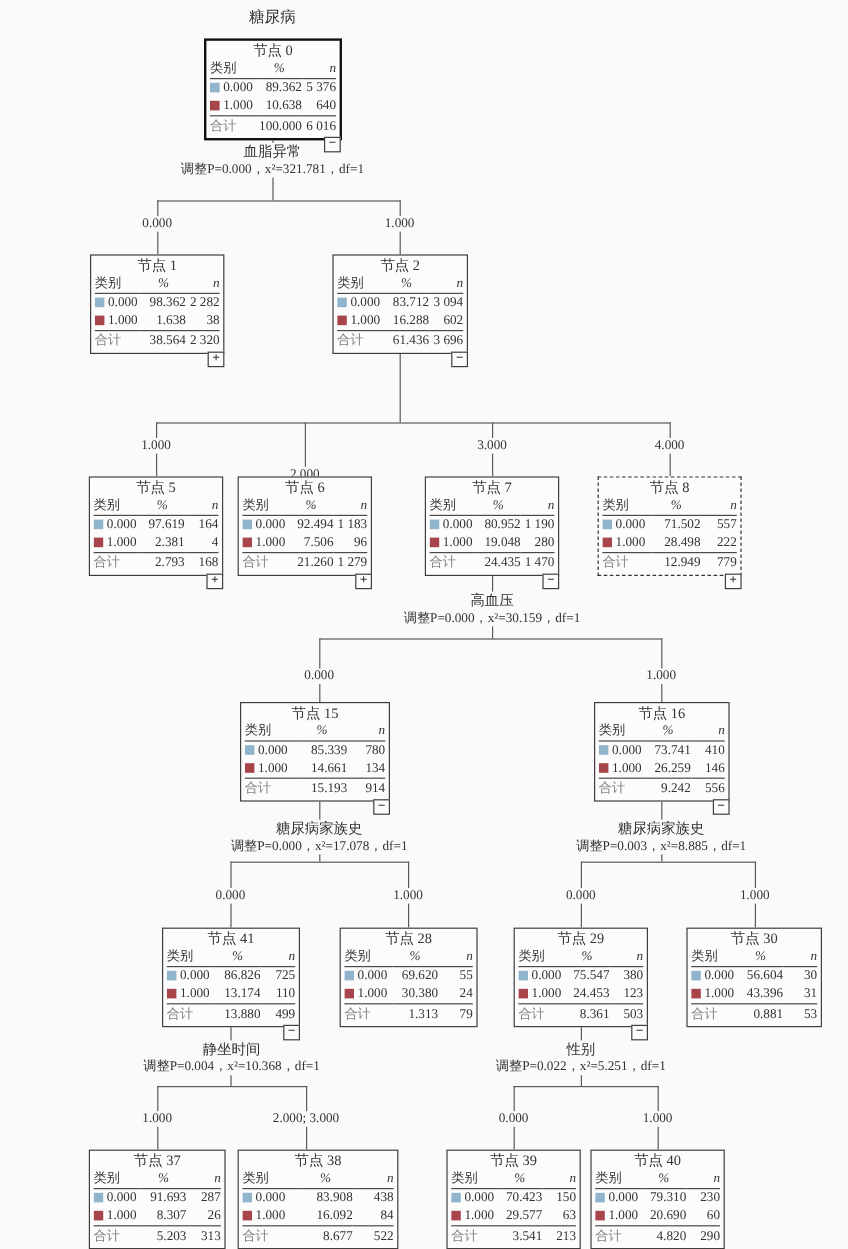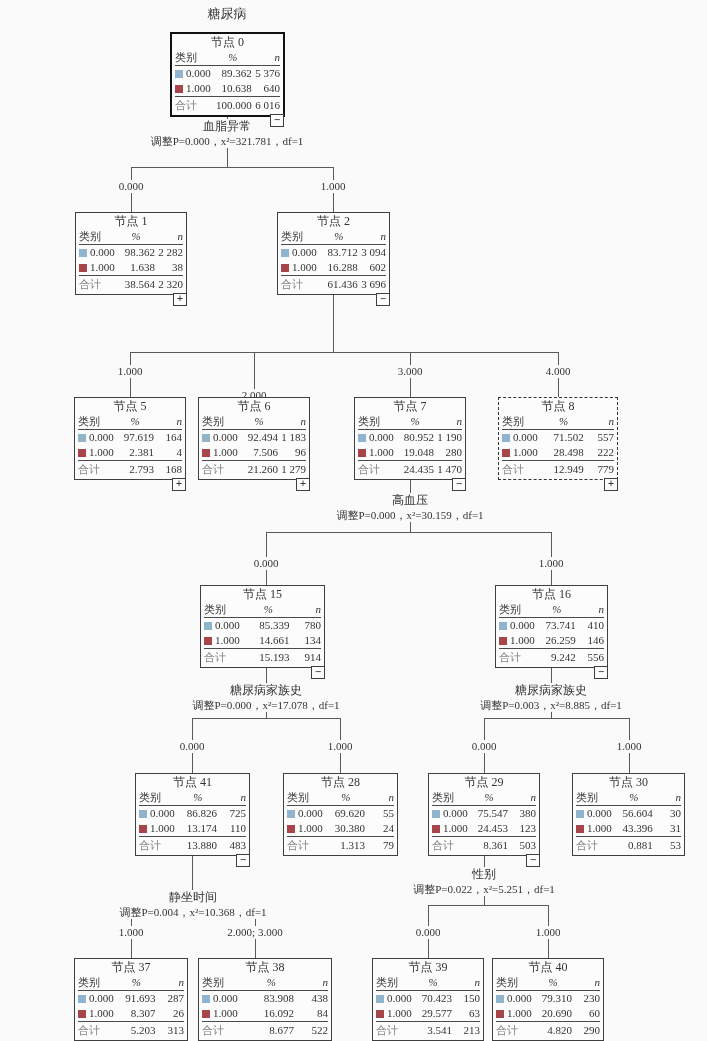--- a/index.html
+++ b/index.html
@@ -95,21 +95,21 @@
       <div class="stats">调整P=0.000，x²=30.159，df=1</div>
     </div>
     <div class="split" style="left: 266px; top: 683px;">
       <div class="var">糖尿病家族史</div>
       <div class="stats">调整P=0.000，x²=17.078，df=1</div>
     </div>
     <div class="split" style="left: 551px; top: 683px;">
       <div class="var">糖尿病家族史</div>
       <div class="stats">调整P=0.003，x²=8.885，df=1</div>
     </div>
-    <div class="split" style="left: 193px; top: 867px; margin-top: 23px;">
+    <div class="split" style="left: 193px; top: 867px;">
       <div class="var">静坐时间</div>
       <div class="stats">调整P=0.004，x²=10.368，df=1</div>
     </div>
     <div class="split" style="left: 484px; top: 867px;">
       <div class="var">性别</div>
       <div class="stats">调整P=0.022，x²=5.251，df=1</div>
     </div>
     <div class="edge-label" style="left: 131px; top: 180px;">0.000</div>
     <div class="edge-label" style="left: 333px; top: 180px;">1.000</div>
     <div class="edge-label" style="left: 130px; top: 365px;">1.000</div>
@@ -393,21 +393,21 @@
         <td class="c3">725</td>
       </tr>
       <tr class="r1">
         <td class="c1"><span class="sq sq1" style="background: rgb(168, 69, 75);"></span><span class="cat">1.000</span></td>
         <td class="c2">13.174</td>
         <td class="c3">110</td>
       </tr>
       <tr class="tot">
         <td class="c1 totlbl">合计</td>
         <td class="c2">13.880</td>
-        <td class="c3">483</td>
+        <td class="c3">499</td>
       </tr>
     </tbody>
       </table>
     <div class="toggle">−</div>
   </div>
     <div class="node" style="left: 283px; top: 773px; width: 115px;">
     <div class="node-title">节点 28</div>
     <table class="node-table">
       <tbody>
           <tr class="hdr">

